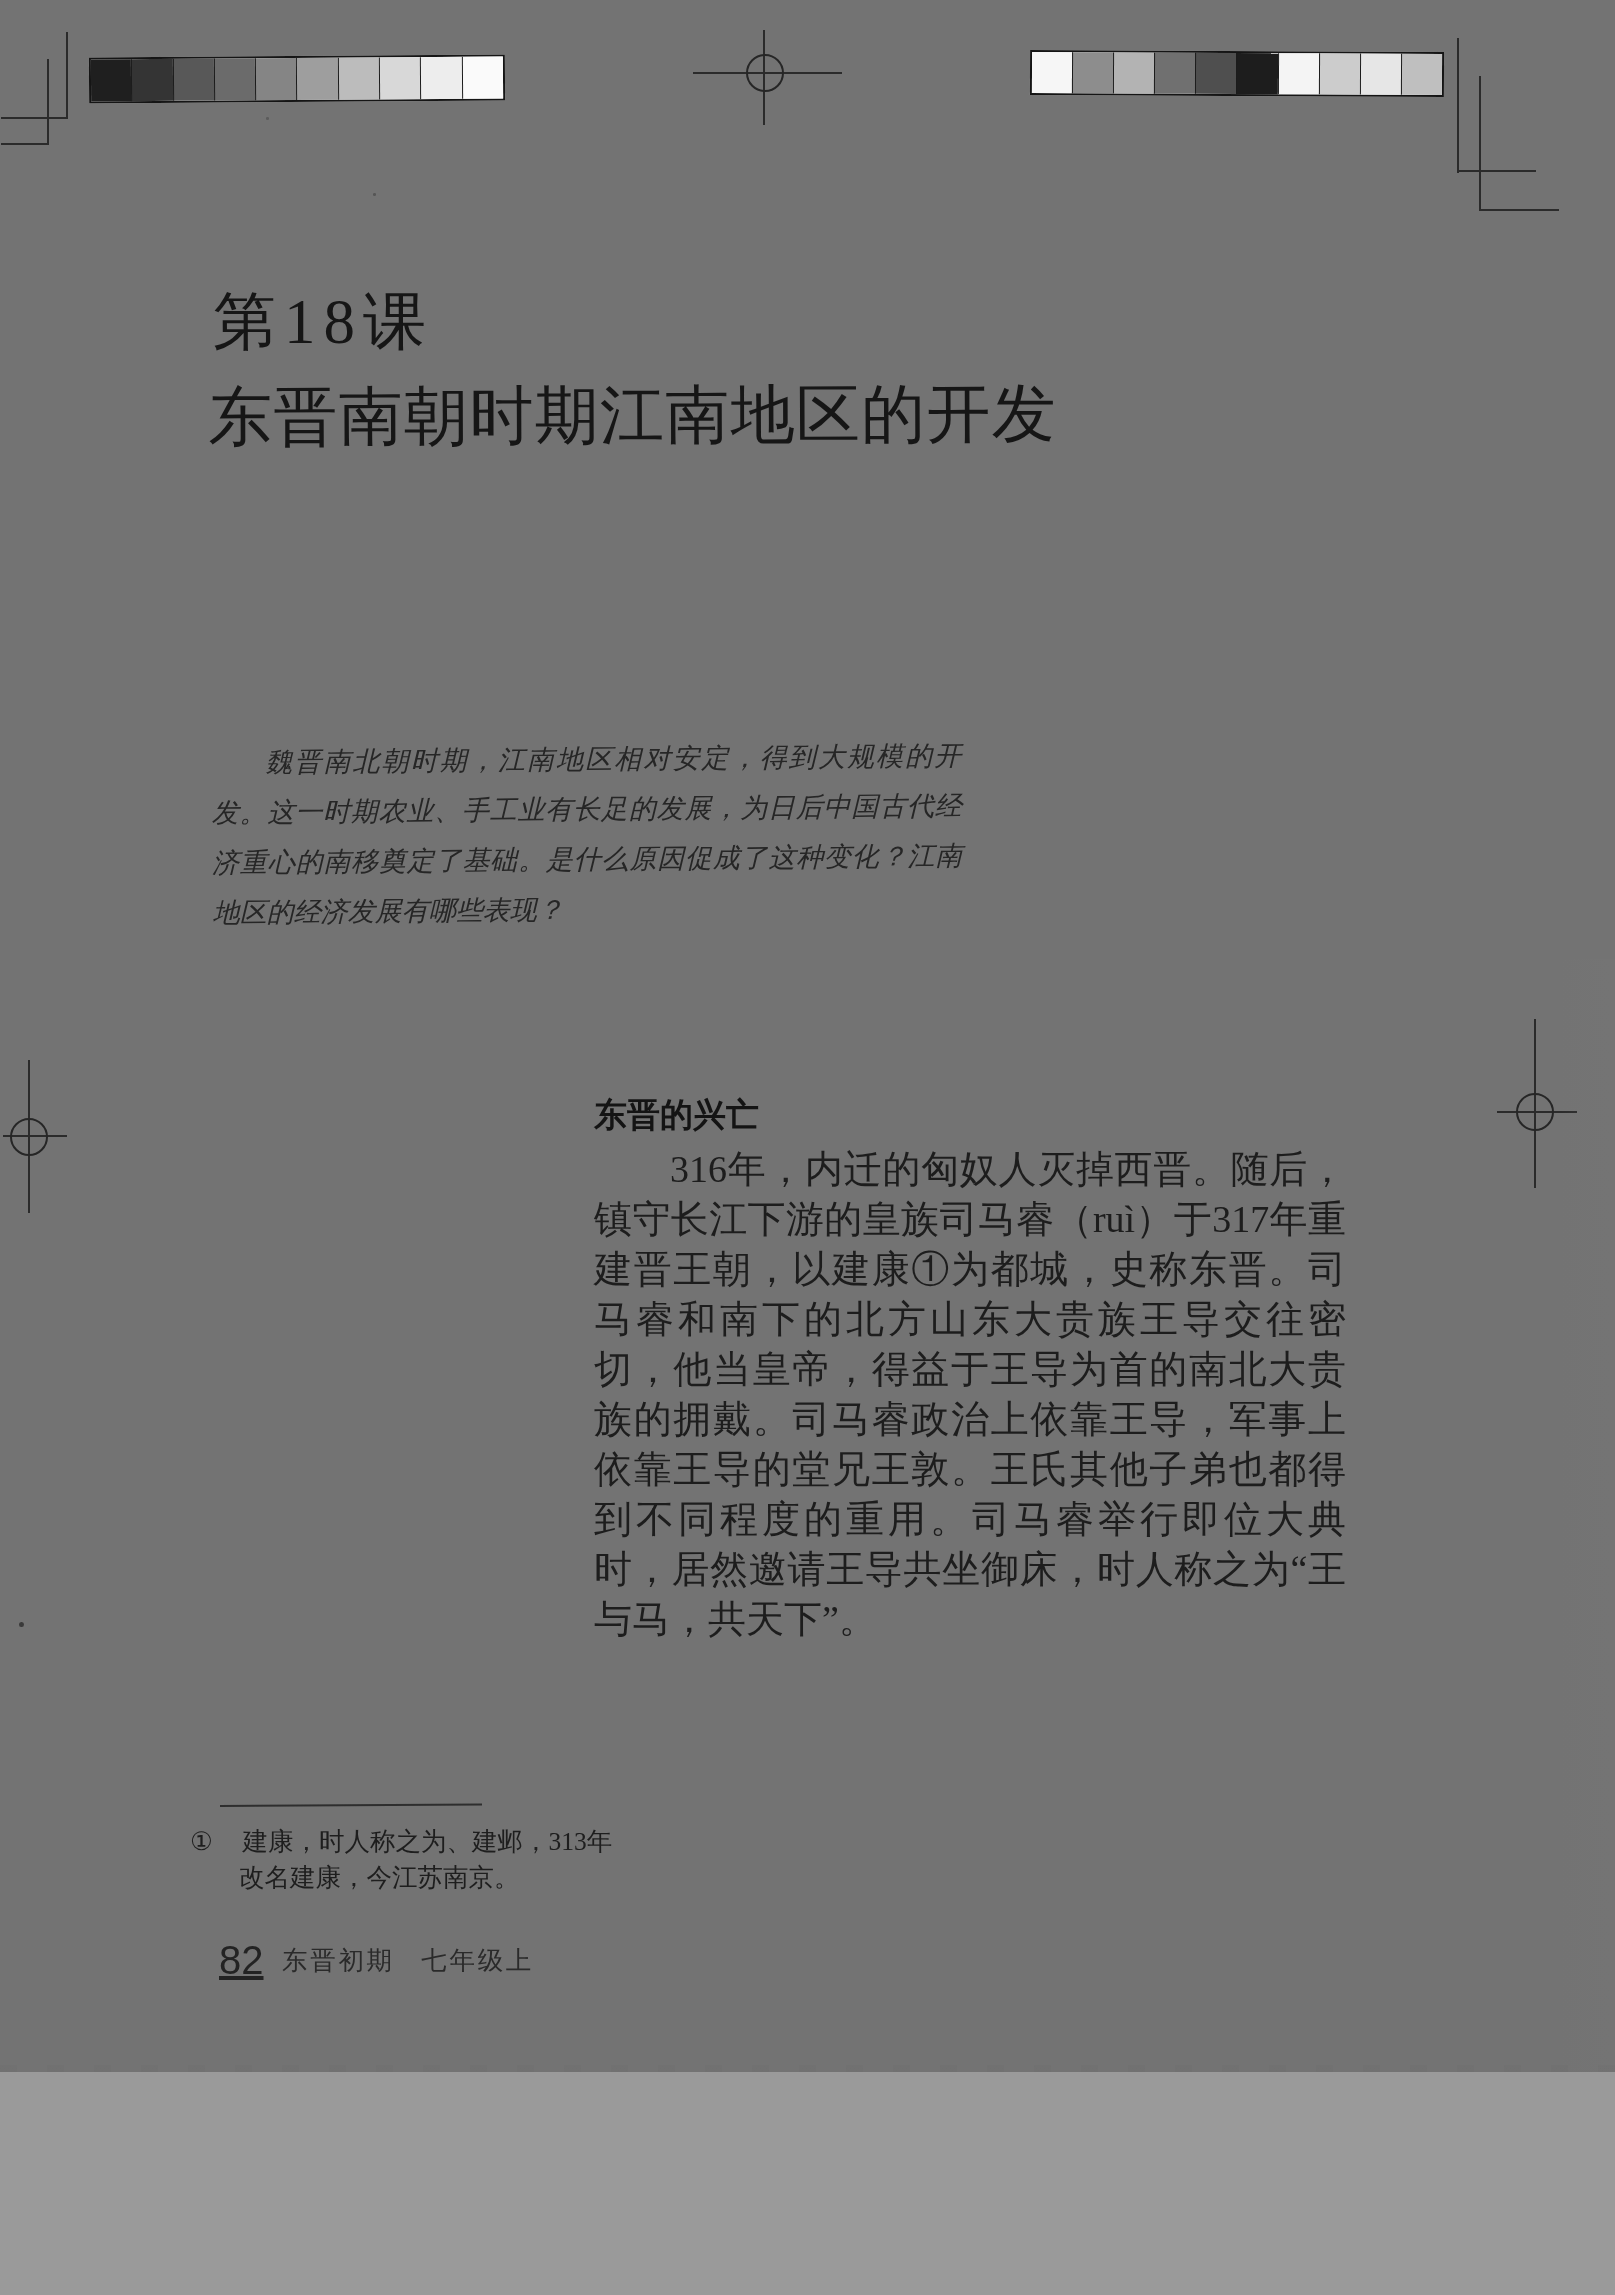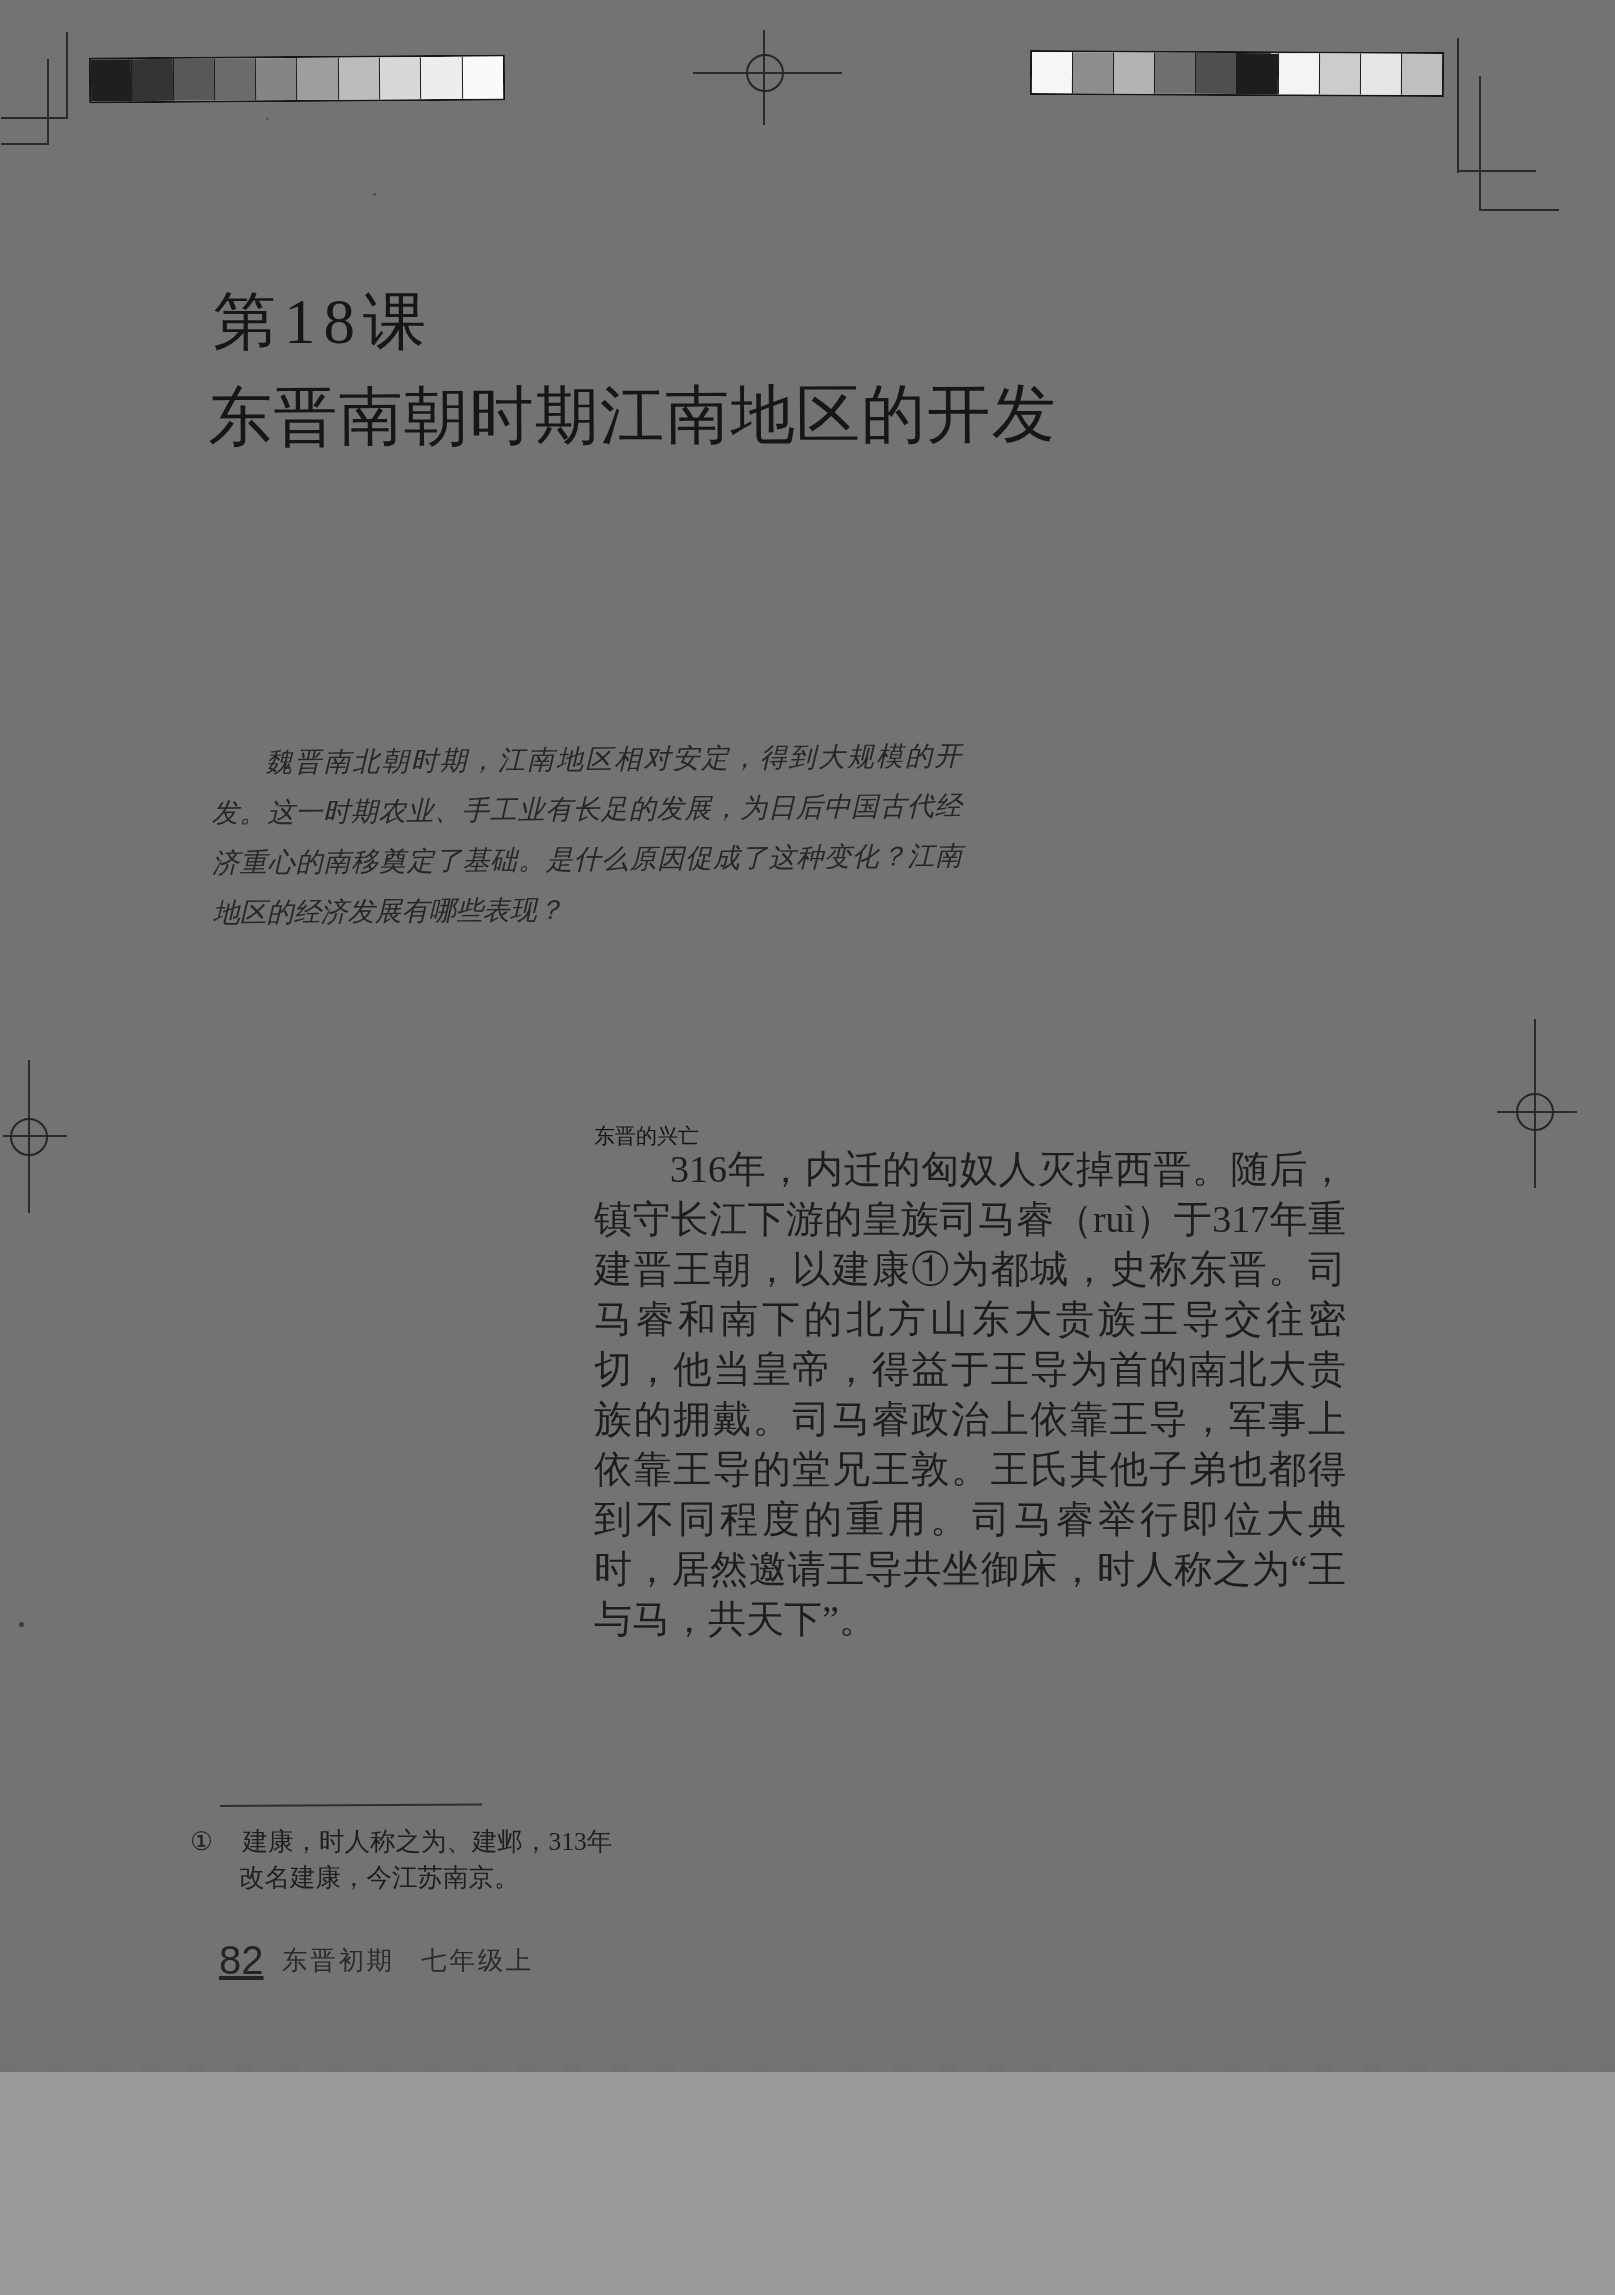--- a/index.html
+++ b/index.html
@@ -41,21 +41,21 @@
     position:absolute;left:211px;top:738px;width:750px;
     font-size:27px;line-height:50px;
     font-style:italic;
     text-align:justify;text-indent:2em;
     color:#262626;
     transform:rotate(-0.55deg);transform-origin:left top;
   }
   .section-heading{
     position:absolute;left:594px;top:1093px;
     font-family:"Liberation Sans","DejaVu Sans",sans-serif;
-    font-weight:normal;font-size:21px;color:#141414;margin-top:29px;
+    font-weight:bold;font-size:33px;color:#141414;
   }
   .bodytext{
     position:absolute;left:594px;top:1144px;width:752px;
     font-size:38px;line-height:50px;
     text-align:justify;color:#1d1d1d;
   }
   .bodytext p{margin:0;text-indent:2em;}
   .fn-rule{
     position:absolute;left:220px;top:1805px;width:262px;height:2px;
     background:#2e2e2e;transform:rotate(-0.35deg);transform-origin:left top;

